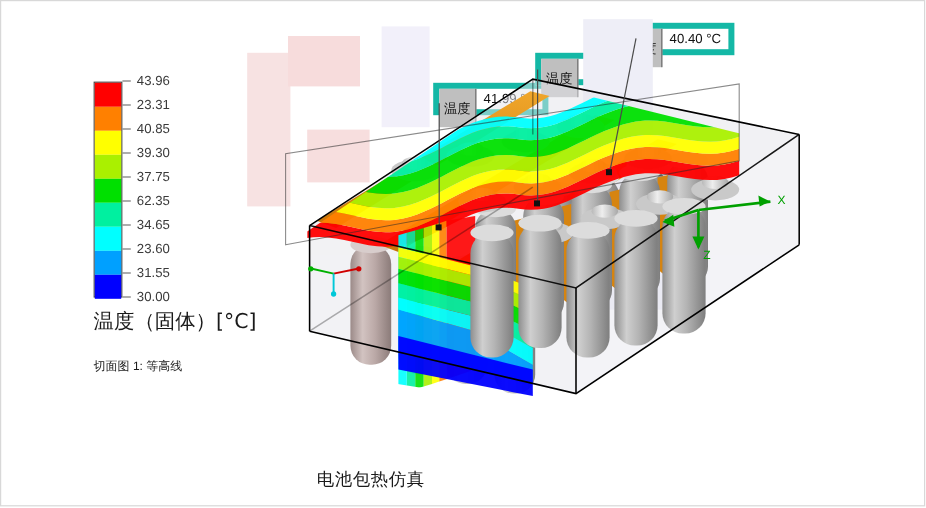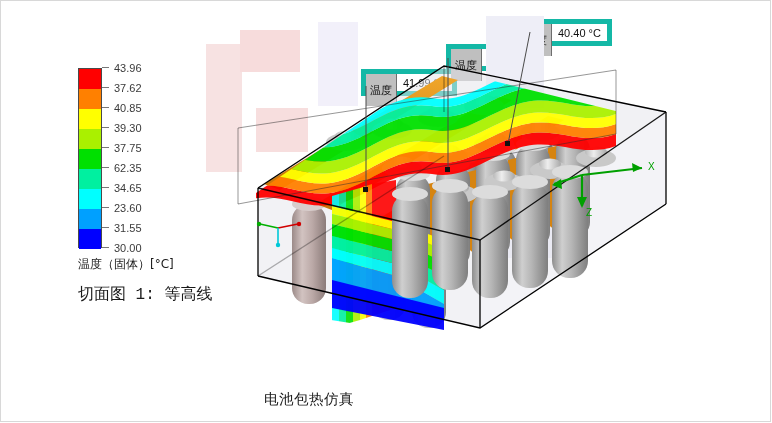--- a/index.html
+++ b/index.html
@@ -15,24 +15,24 @@
 
   
   .legend{position:absolute;left:78px;top:68px;width:130px;}
   .legend-bar-wrap{position:relative;width:36px;height:180px;text-decoration:underline;}
   .legend-bar{position:absolute;left:0;top:0;width:24px;height:180px;border:1px solid #4a4a4a;box-sizing:border-box;}
   .legend-band{width:100%;height:20px;}
   .legend-ticks{position:absolute;left:24px;top:-1px;width:8px;height:182px;}
   .legend-tick{position:absolute;left:0;width:7px;height:1px;background:#777;}
   .legend-labels{position:absolute;left:36px;top:-8px;width:80px;height:196px;}
   .legend-label{position:absolute;left:0;font-size:11px;color:#3a3a3a;line-height:11px;white-space:nowrap;}
-  .legend-title{position:absolute;left:0px;top:188px;font-size:12px;color:#1a1a1a;white-space:nowrap;
+  .legend-title{position:absolute;left:0px;top:188px;font-size:17px;color:#1a1a1a;white-space:nowrap;
       font-family:"DejaVu Sans","Liberation Sans",sans-serif;}
-  .legend-sub{position:absolute;left:0px;top:216px;font-size:16px;color:#1a1a1a;white-space:nowrap;
-      font-family:Liberation Mono, monospace;}
+  .legend-sub{position:absolute;left:0px;top:230px;font-size:10px;color:#1a1a1a;white-space:nowrap;
+      font-family:Liberation Sans, sans-serif;}
 
   
   .callout{position:absolute;display:flex;align-items:stretch;background:#ffffff;
       border:5px solid #14b8a6;height:17px;box-shadow:0 0 0 0 #000;}
   .callout .key{background:#bfbfbf;border-right:1px solid #6e6e6e;padding:16px 4px;
       display:flex;align-items:center;font-size:11px;color:#111;
       font-family:"DejaVu Sans","Liberation Sans",sans-serif;}
   .callout .val{padding:0 6px;display:flex;align-items:center;font-size:11px;color:#111;white-space:nowrap;}
 
   
@@ -68,21 +68,21 @@
         <div class="legend-tick" style="top:60px"></div>
         <div class="legend-tick" style="top:80px"></div>
         <div class="legend-tick" style="top:100px"></div>
         <div class="legend-tick" style="top:120px"></div>
         <div class="legend-tick" style="top:140px"></div>
         <div class="legend-tick" style="top:160px"></div>
         <div class="legend-tick" style="top:180px"></div>
       </div>
       <div class="legend-labels">
         <div class="legend-label" style="top:3px">43.96</div>
-        <div class="legend-label" style="top:23px">37.62</div>
+        <div class="legend-label" style="top:23px">23.31</div>
         <div class="legend-label" style="top:43px">40.85</div>
         <div class="legend-label" style="top:63px">39.30</div>
         <div class="legend-label" style="top:83px">37.75</div>
         <div class="legend-label" style="top:103px">62.35</div>
         <div class="legend-label" style="top:123px">34.65</div>
         <div class="legend-label" style="top:143px">23.60</div>
         <div class="legend-label" style="top:163px">31.55</div>
         <div class="legend-label" style="top:183px">30.00</div>
       </div>
     </div>

